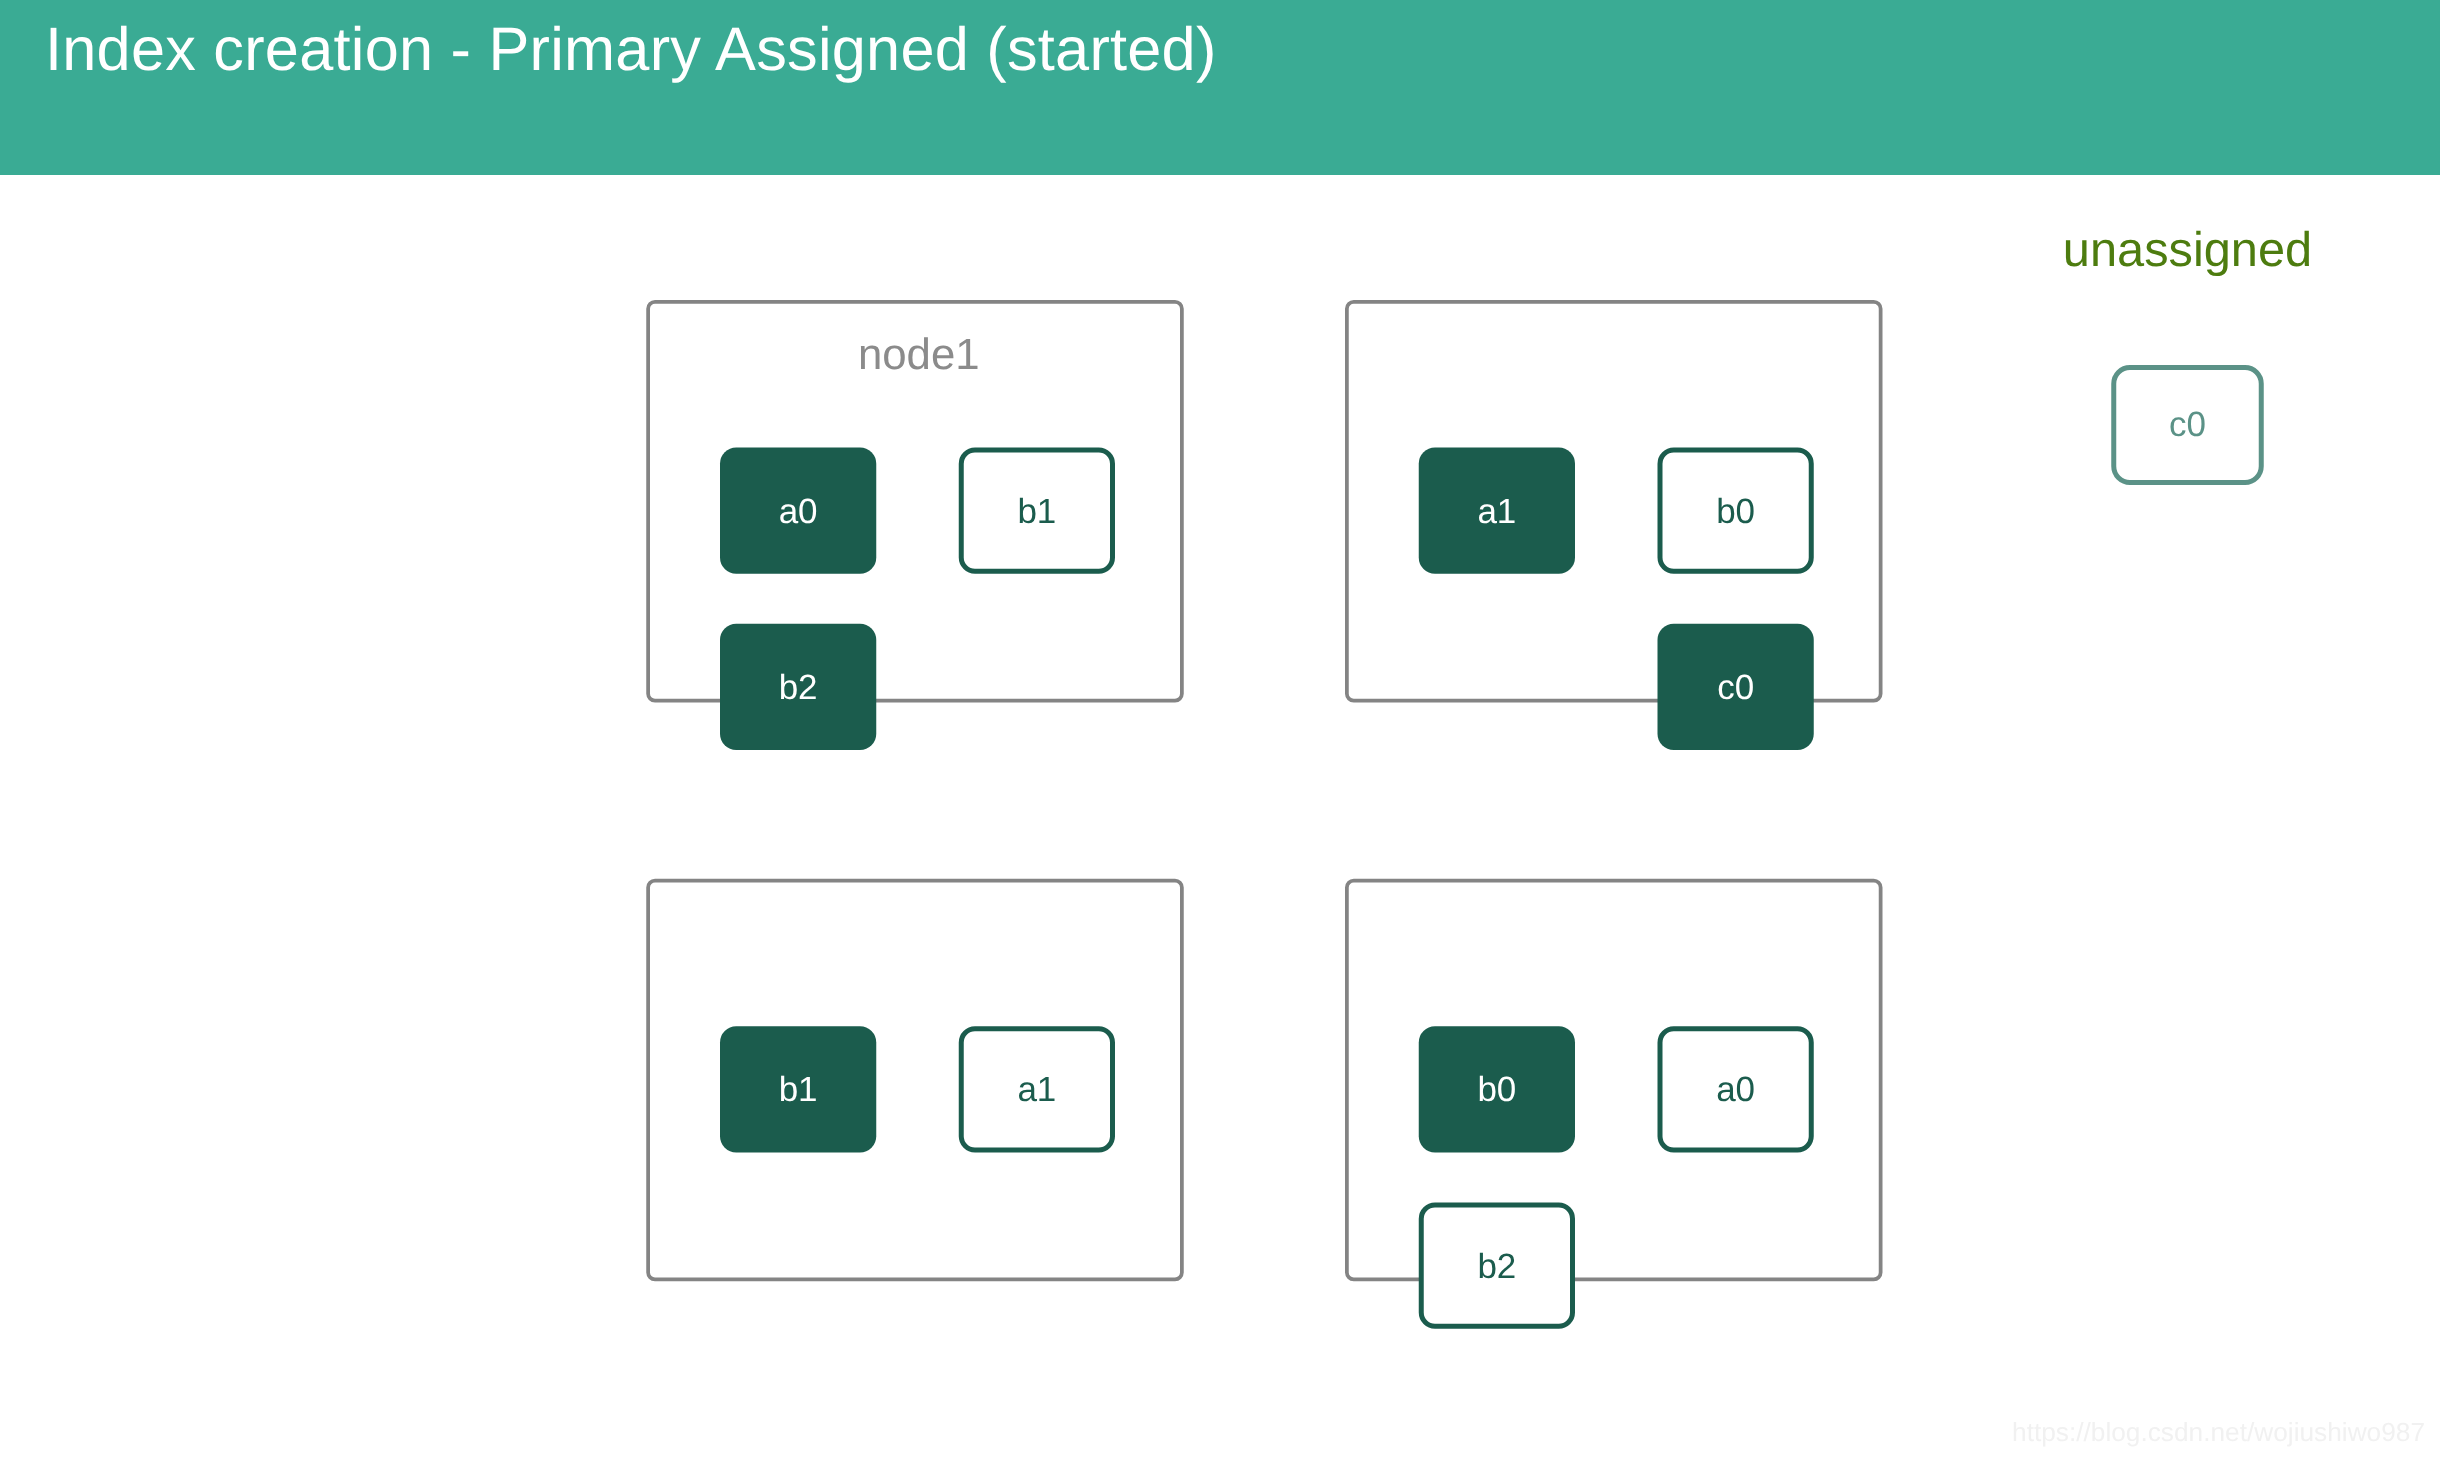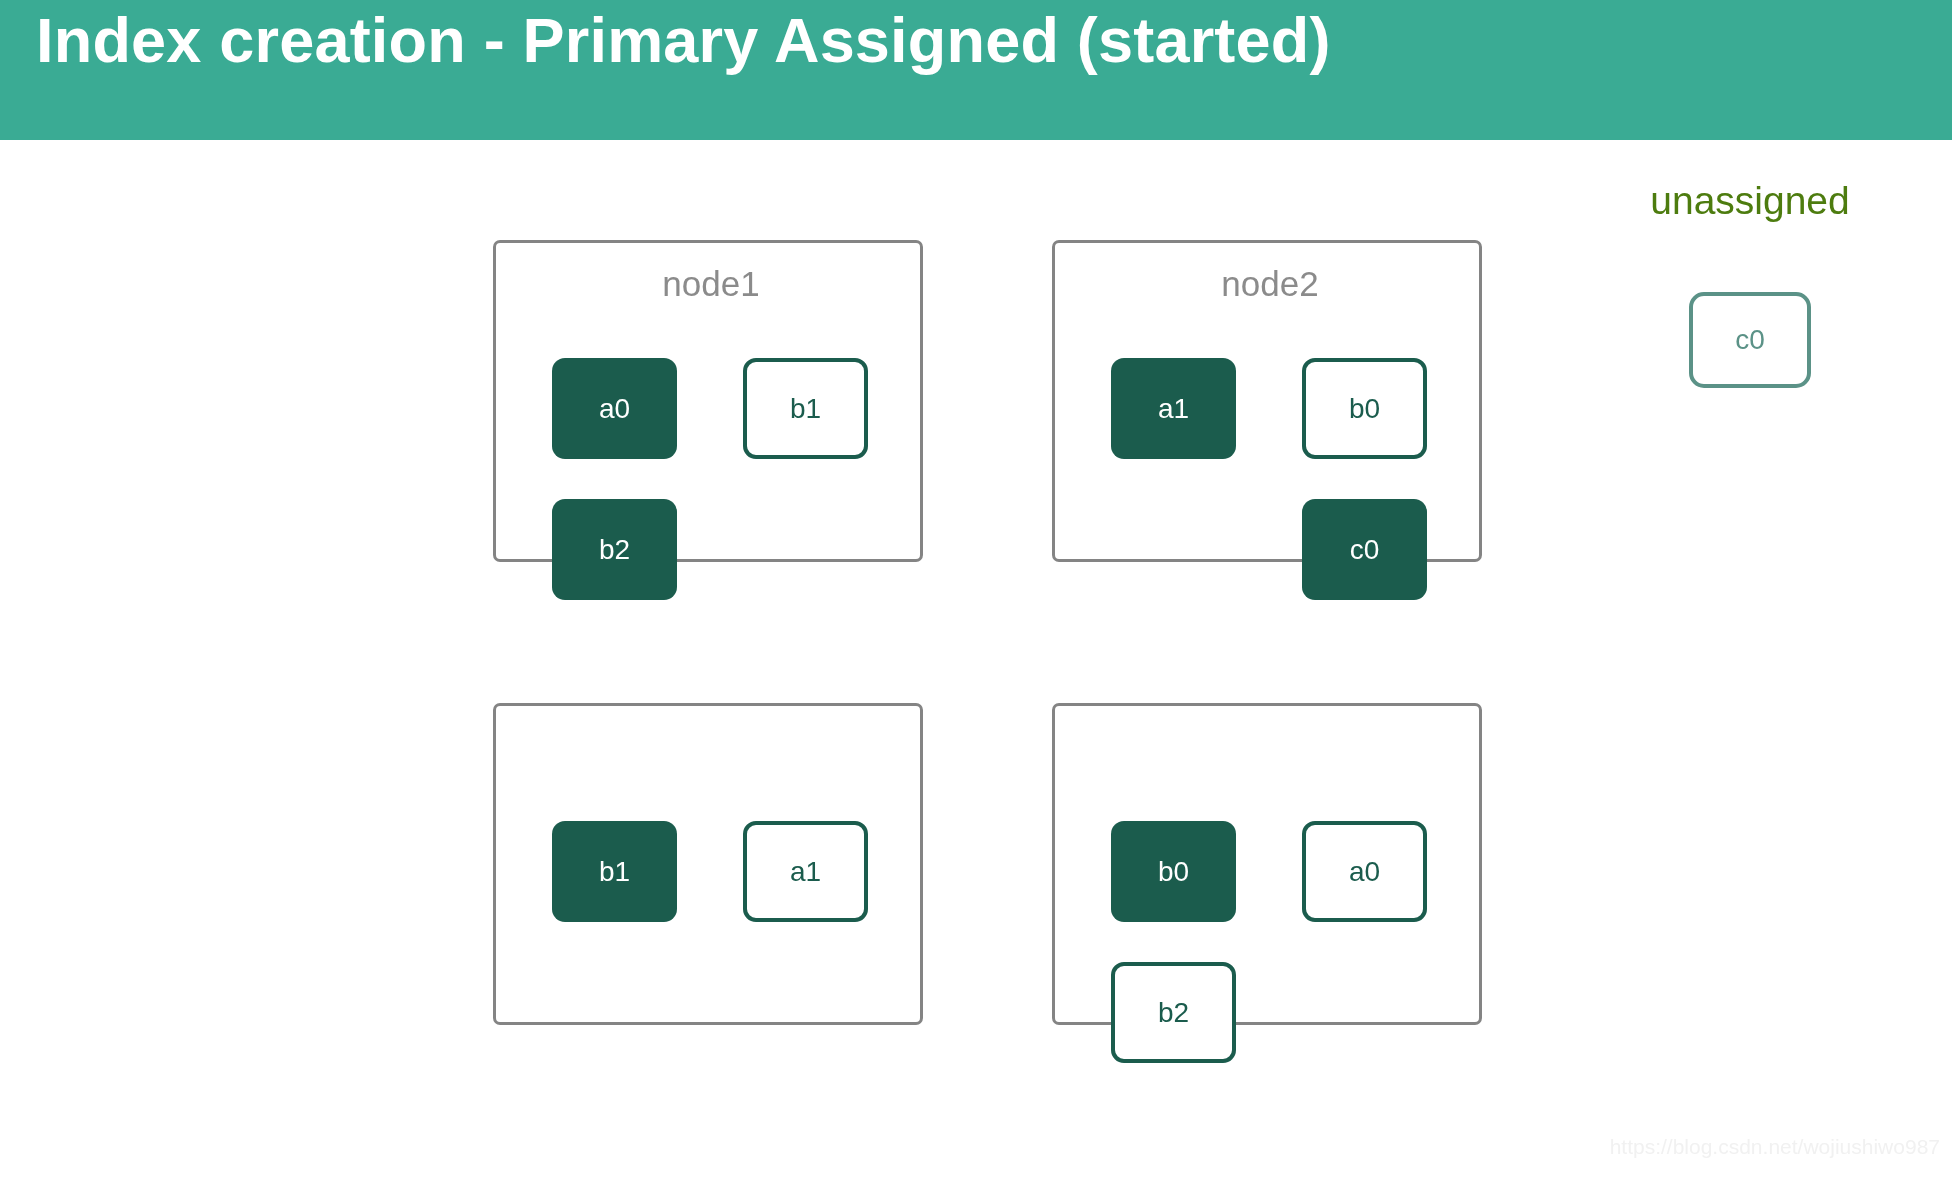--- a/index.html
+++ b/index.html
@@ -23,46 +23,46 @@
     top: 0;
     width: 1952px;
     height: 140px;
     background: #3AAB94;
     box-sizing: border-box;
   }
   #title-text {
     position: absolute;
     left: 36px;
     top: 8px;
-    font-size: 63px;
+    font-size: 49px;
     line-height: 64px;
     color: #ffffff;
     letter-spacing: 0.2px;
     white-space: nowrap;
-    font-weight: bold;
   }
 
   
   #diagram {
     position: absolute;
     left: 0;
     top: 140px;
     width: 1952px;
     height: 1040px;
   }
 
   
   .node-box {
     position: absolute;
     box-sizing: border-box;
     width: 430px;
     height: 322px;
     border: 3px solid #848484;
     border-radius: 7px;
     background: #ffffff;
+    margin-left: 24px;
   }
   #node-box-0 { left: 493px; top: 100px; }
   #node-box-1 { left: 1052px; top: 100px; }
   #node-box-2 { left: 493px; top: 563px; }
   #node-box-3 { left: 1052px; top: 563px; }
 
   .node-label {
     position: absolute;
     left: 0;
     top: 20px;
@@ -196,21 +196,20 @@
         <div class="shard-slot col-left">
           <div class="shard primary">
             <span class="shard-label">b2</span>
           </div>
         </div>
       </div>
     </div>
   </div>
 
   <div class="node-box" id="node-box-1">
-    <div class="node-label">node2</div>
     <div class="shard-grid">
       <div class="shard-row">
         <div class="shard-slot col-left">
           <div class="shard primary">
             <span class="shard-label">a1</span>
           </div>
         </div>
         <div class="shard-slot col-right">
           <div class="shard replica">
             <span class="shard-label">b0</span>

